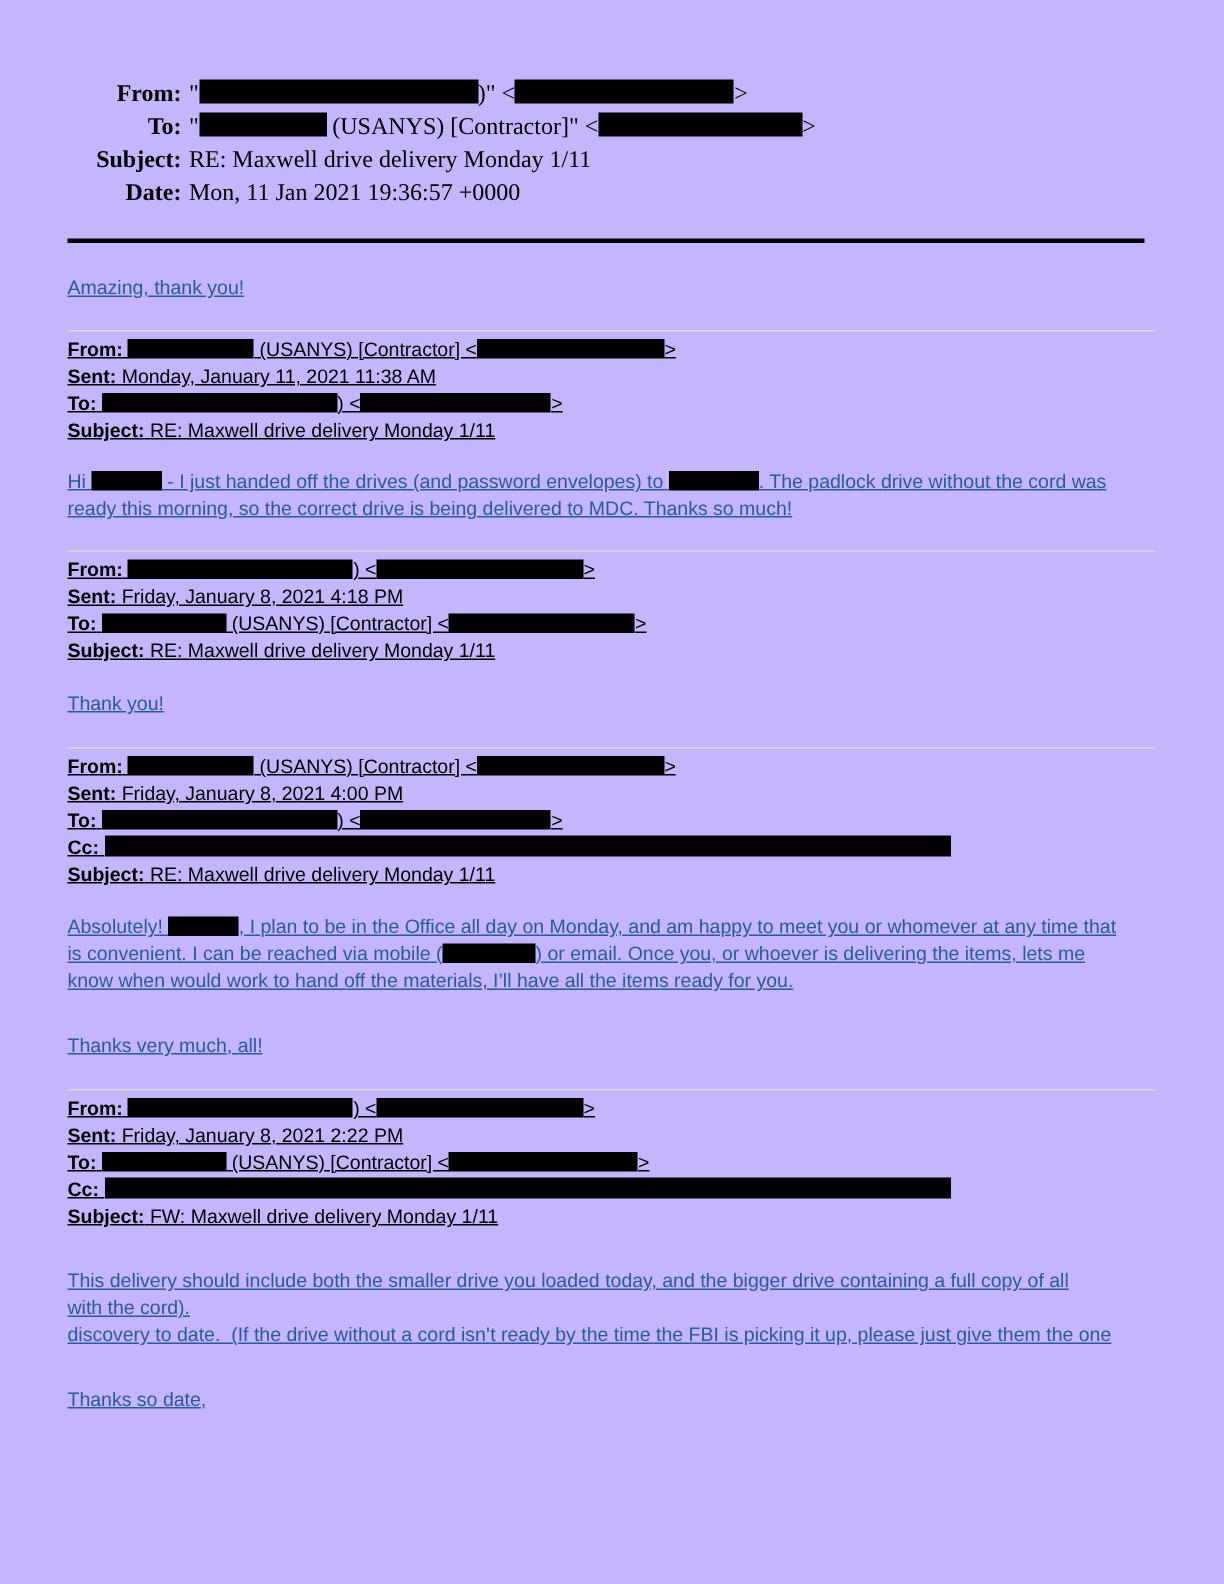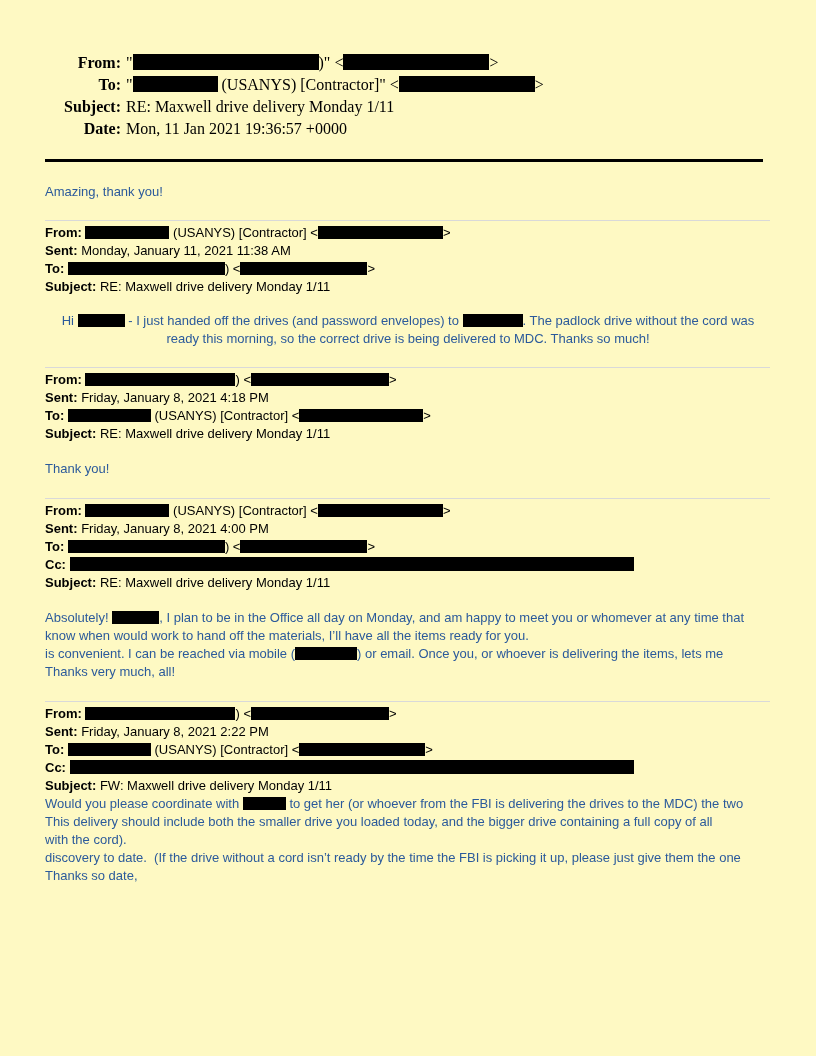--- a/index.html
+++ b/index.html
@@ -1,42 +1,42 @@
 <!DOCTYPE html>
 <html><head>
 <meta charset="utf-8">
 <style>
   html,body { margin:0; padding:0; background:#ffffff; }
   .page {
-    position:relative; width:816px; height:1056px; background:#fef9c3;
+    position:relative; width:816px; height:1056px; background:#c4b5fd;
     font-family:"Liberation Sans", sans-serif; overflow:hidden; margin:0 auto;
   }
   .content { padding:52px 45px 0 45px; }
 
   
   .meta { font-family:"Liberation Serif", serif; font-size:16px; color:#000; }
   .mrow { display:flex; line-height:22px; white-space:pre; }
   .mlabel { flex:0 0 76px; width:76px; text-align:right; font-weight:bold; }
   .mval { padding-left:5px; white-space:pre; }
 
   
   .rdx { display:inline-block; background:#000; height:13px; vertical-align:-2px; }
   .meta .rdx { height:16px; vertical-align:-2px; }
   .rdx.cc { height:14px; }
 
   .thick-rule { width:718px; height:3px; background:#000; margin-top:19px; }
   .thin-rule { width:725px; height:1px; background:#d9d9d9; }
 
-  .line { font-size:13px; line-height:18px; white-space:pre; }
+  .line { font-size:13px; line-height:18px; white-space:pre;text-decoration:underline; }
   .blue { color:#2b5a9b; }
   .hdr .lbl { font-weight:bold; color:#000; }
   .hdr { color:#000; }
 
-  .mt3{margin-top:3px;} .mt16{margin-top:16px;text-align:center;} .mt17{margin-top:17px;}
-  .mt18{margin-top:0;} .mt19{margin-top:19px;} .mt20{margin-top:20px;}
+  .mt3{margin-top:3px;} .mt16{margin-top:16px;} .mt17{margin-top:17px;}
+  .mt18{margin-top:25px;} .mt19{margin-top:19px;} .mt20{margin-top:20px;}
   .mt21{margin-top:21px;}
 </style>
 </head>
 <body>
 
 <div class="page">
   <div class="content">
 
     <div class="meta">
       <div class="mrow">
@@ -90,36 +90,35 @@
 
     <div class="hdr mt3">
       <div class="line"><span class="lbl">From:</span><span> </span><span class="rdx" style="width:84px"></span><span> (USANYS) [Contractor] &lt;</span><span class="rdx" style="width:125px"></span><span>&gt;</span></div>
       <div class="line"><span class="lbl">Sent:</span><span> </span><span>Friday, January 8, 2021 4:00 PM</span></div>
       <div class="line"><span class="lbl">To:</span><span> </span><span class="rdx" style="width:157px"></span><span>) &lt;</span><span class="rdx" style="width:127px"></span><span>&gt;</span></div>
       <div class="line"><span class="lbl">Cc:</span><span> </span><span class="rdx cc" style="width:564px"></span></div>
       <div class="line"><span class="lbl">Subject:</span><span> </span><span>RE: Maxwell drive delivery Monday 1/11</span></div>
     </div>
     <div class="mt17">
       <div class="line blue"><span>Absolutely! </span><span class="rdx" style="width:47px"></span><span>, I plan to be in the Office all day on Monday, and am happy to meet you or whomever at any time that</span></div>
+      <div class="line blue"><span>is convenient. I can be reached via mobile (</span><span class="rdx" style="width:62px"></span><span>) or email. Once you, or whoever is delivering the items, lets me</span></div>
       <div class="line blue">know when would work to hand off the materials, I’ll have all the items ready for you.</div>
-      <div class="line blue"><span>is convenient. I can be reached via mobile (</span><span class="rdx" style="width:62px"></span><span>) or email. Once you, or whoever is delivering the items, lets me</span></div>
     </div>
     <div class="line blue mt18">Thanks very much, all!</div>
 
     <div class="thin-rule mt20"></div>
 
     <div class="hdr mt3">
       <div class="line"><span class="lbl">From:</span><span> </span><span class="rdx" style="width:150px"></span><span>) &lt;</span><span class="rdx" style="width:138px"></span><span>&gt;</span></div>
       <div class="line"><span class="lbl">Sent:</span><span> </span><span>Friday, January 8, 2021 2:22 PM</span></div>
       <div class="line"><span class="lbl">To:</span><span> </span><span class="rdx" style="width:83px"></span><span> (USANYS) [Contractor] &lt;</span><span class="rdx" style="width:126px"></span><span>&gt;</span></div>
       <div class="line"><span class="lbl">Cc:</span><span> </span><span class="rdx cc" style="width:564px"></span></div>
       <div class="line"><span class="lbl">Subject:</span><span> </span><span>FW: Maxwell drive delivery Monday 1/11</span></div>
     </div>
     <div class="mt18">
-      <div class="line blue"><span>Would you please coordinate with </span><span class="rdx" style="width:43px"></span><span> to get her (or whoever from the FBI is delivering the drives to the MDC) the two</span></div>
     </div>
     <div class="mt18">
       <div class="line blue">This delivery should include both the smaller drive you loaded today, and the bigger drive containing a full copy of all</div>
       <div class="line blue">with the cord).</div>
       <div class="line blue">discovery to date.  (If the drive without a cord isn’t ready by the time the FBI is picking it up, please just give them the one</div>
     </div>
     <div class="line blue mt18">Thanks so date,</div>
 
   </div>
 </div>

